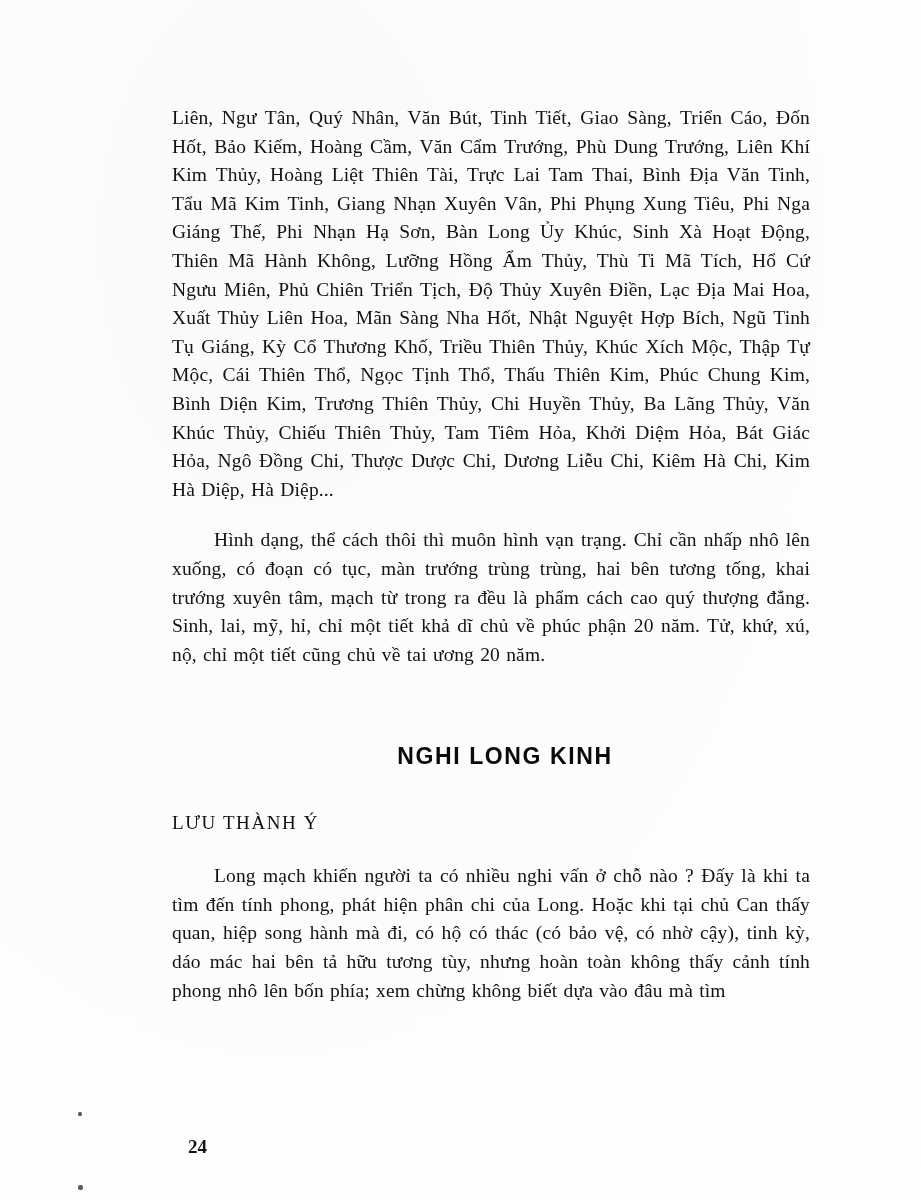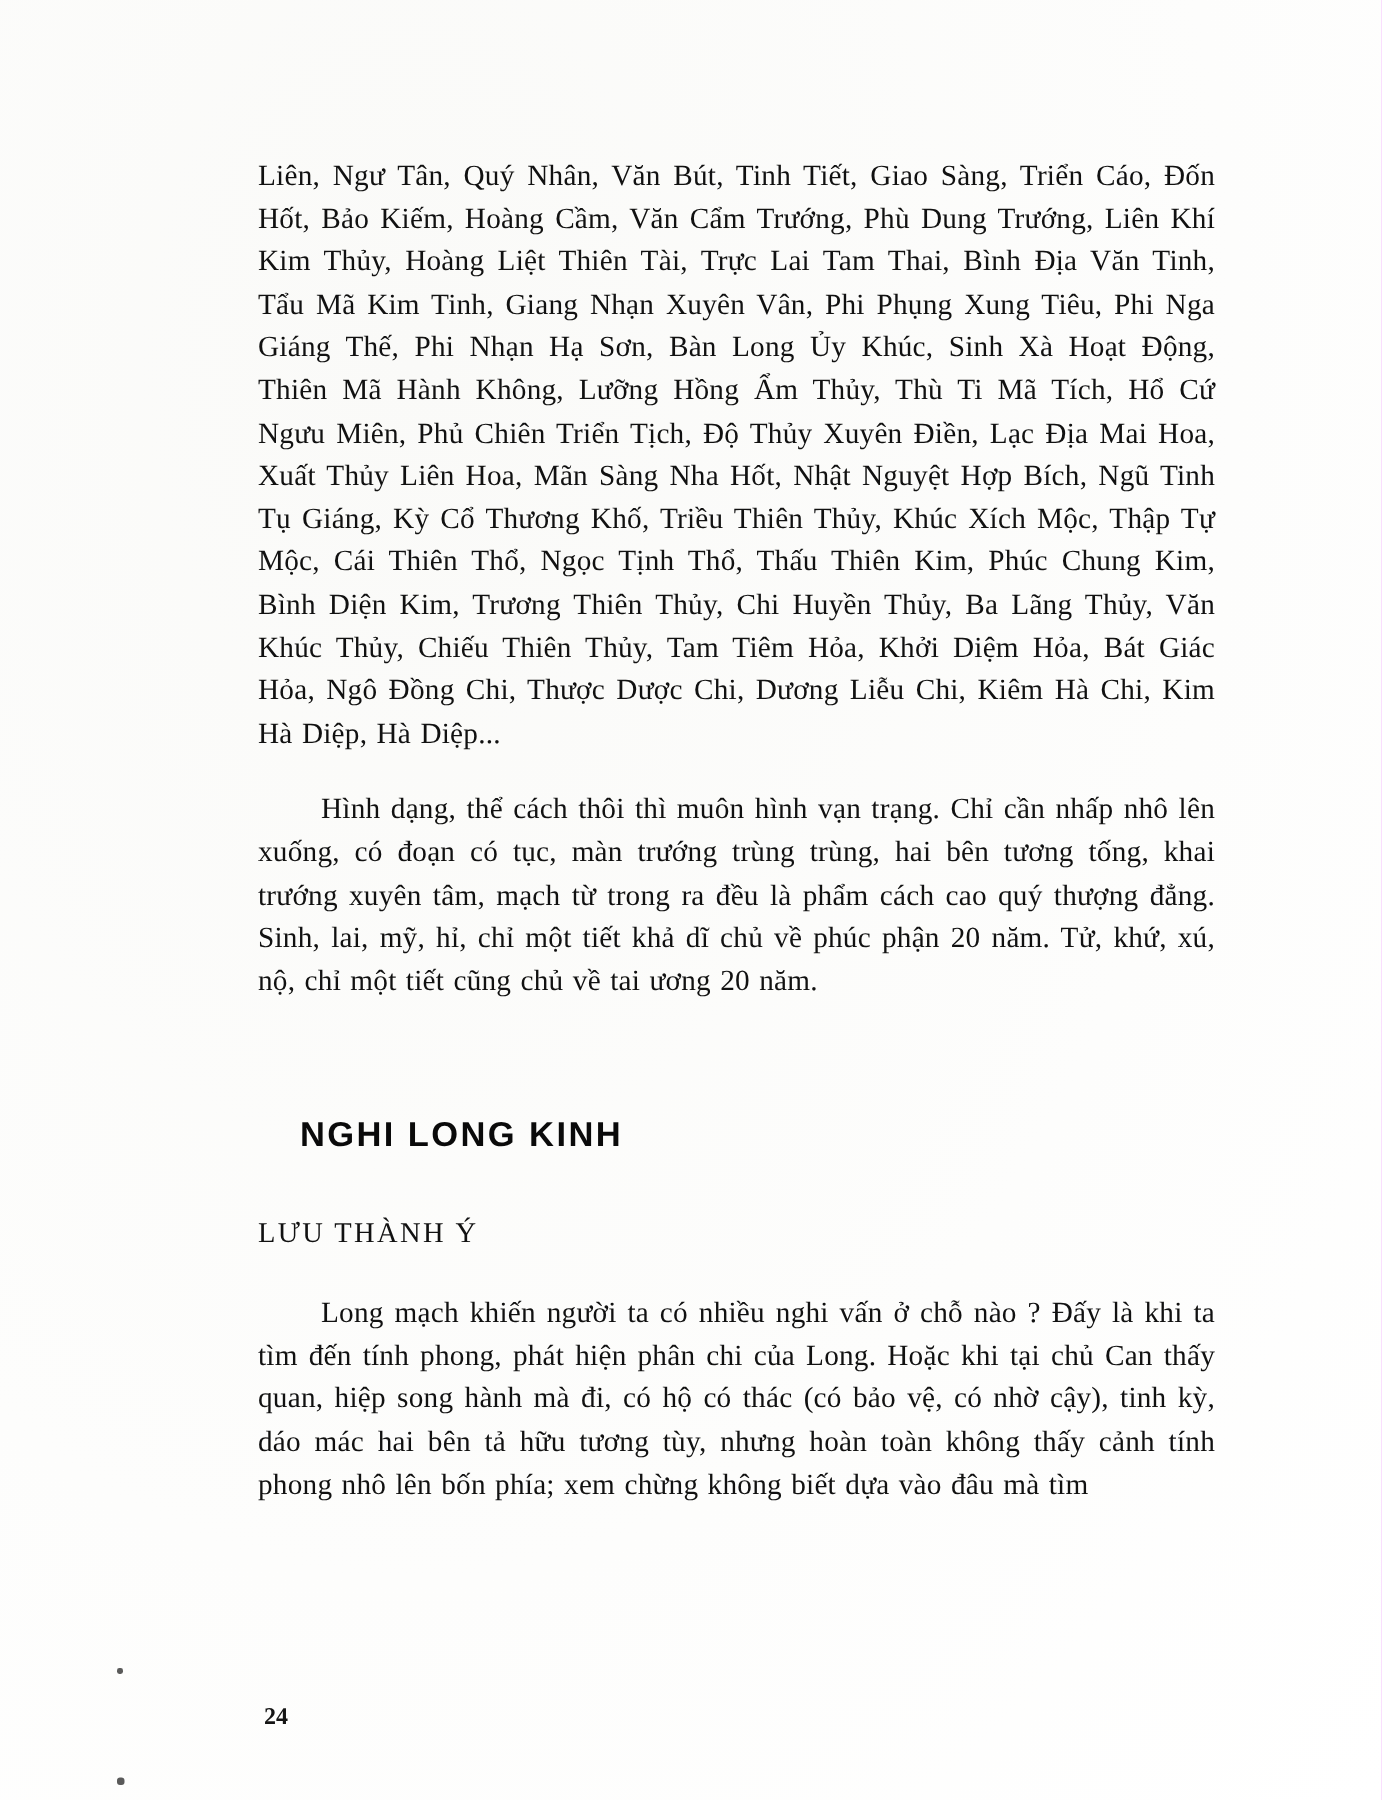--- a/index.html
+++ b/index.html
@@ -8,21 +8,21 @@
     background: #ffffff;
   }
   body {
     font-family: "Liberation Serif", "DejaVu Serif", serif;
   }
 
   .page {
     position: relative;
     width: 921px;
     height: 1200px;
-    background: #f0abfc;
+    background: #fdba74;
     overflow: hidden;
     box-sizing: border-box;
   }
 
   
   .paper-tint {
     position: absolute;
     inset: 0;
     background:
       radial-gradient(ellipse at 30% 20%, rgba(250,250,248,1) 0%, rgba(253,253,252,1) 60%, rgba(255,255,255,1) 100%);
@@ -51,21 +51,21 @@
   .body-text.indent {
     text-indent: 42px;
   }
 
   .para-gap {
     height: 22px;
   }
 
   .heading-block {
     margin-top: 74px;
-    text-align: left;
+    text-align: center;
     padding-left: 28px;
   }
 
   .section-heading {
     font-family: "Liberation Sans", "DejaVu Sans", sans-serif;
     font-weight: bold;
     font-size: 23px;
     letter-spacing: 1.6px;
     color: #0a0a0a;
     margin: 0;
@@ -84,25 +84,25 @@
     color: #111111;
     display: inline-block;
   }
 
   .after-byline-gap {
     height: 28px;
   }
 
   .page-number {
     position: absolute;
-    left: 176px;
+    left: 188px;
     top: 1136px;
     font-family: "Liberation Serif", "DejaVu Serif", serif;
     font-weight: bold;
-    font-size: 16px;
+    font-size: 19px;
     color: #151515;
   }
 
   .speck {
     position: absolute;
     background: #2b2b2b;
     border-radius: 40%;
     opacity: 0.78;
   }
   .speck-a { left: 78px; top: 1112px; width: 4px; height: 4px; }

